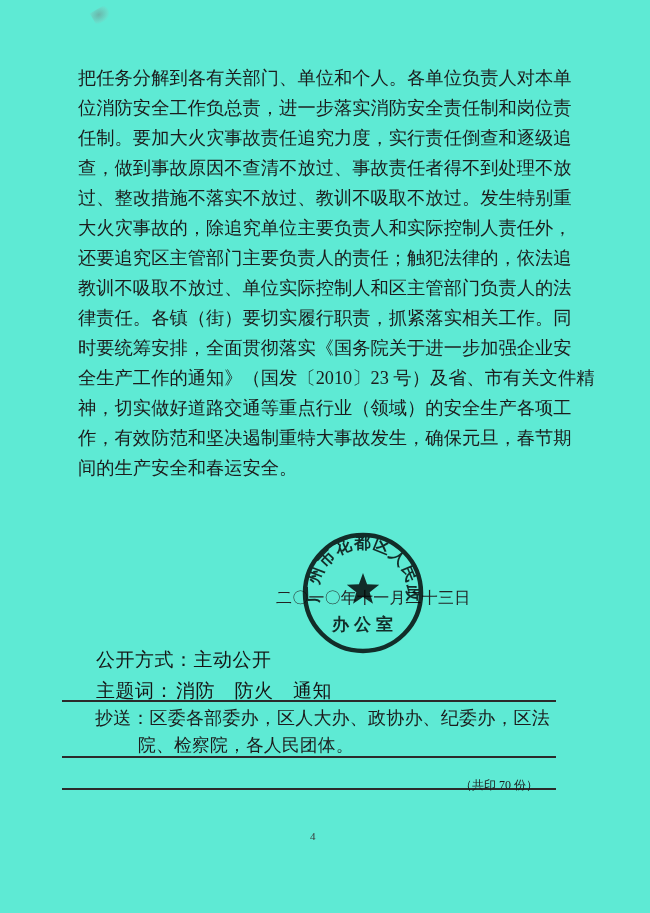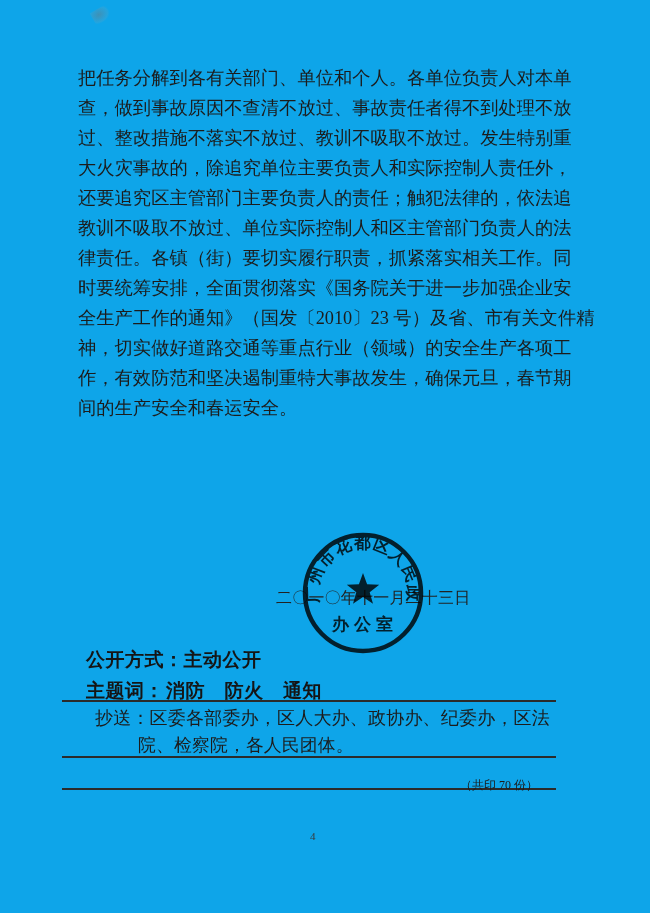--- a/index.html
+++ b/index.html
@@ -5,21 +5,21 @@
   html, body {
     margin: 0;
     padding: 0;
     background: #e8e8e8;
   }
   .page {
     position: relative;
     width: 650px;
     height: 913px;
     margin: 0 auto;
-    background: #0ea5e9;
+    background: #5eead4;
     overflow: hidden;
     font-family: "Liberation Serif", serif;
     color: #1c1c1c;
   }
   
   .smudge {
     position: absolute;
     left: 92px;
     top: 8px;
     width: 18px;
@@ -56,23 +56,23 @@
     left: 298px;
     top: 528px;
     width: 130px;
     height: 130px;
     z-index: 2;
     mix-blend-mode: multiply;
     opacity: 0.92;
   }
   .meta-line {
     position: absolute;
-    left: 86px;
+    left: 96px;
     font-size: 19px;
-    font-weight: 700;
+    font-weight: 400;
     letter-spacing: 0.5px;
     white-space: nowrap;
     color: #151515;
   }
   .meta-disclosure { top: 647px; }
   .meta-subject { top: 678px; }
   .meta-subject .subject-value { margin-left: 2px; }
   .rule {
     position: absolute;
     left: 62px;
@@ -134,20 +134,22 @@
 </style>
 </head>
 <body>
 
 <div class="page">
 
   <div class="smudge"></div>
 
   <div class="body-text">
     <div class="body-line">把任务分解到各有关部门、单位和个人。各单位负责人对本单</div>
+    <div class="body-line">位消防安全工作负总责，进一步落实消防安全责任制和岗位责</div>
+    <div class="body-line">任制。要加大火灾事故责任追究力度，实行责任倒查和逐级追</div>
     <div class="body-line">查，做到事故原因不查清不放过、事故责任者得不到处理不放</div>
     <div class="body-line">过、整改措施不落实不放过、教训不吸取不放过。发生特别重</div>
     <div class="body-line">大火灾事故的，除追究单位主要负责人和实际控制人责任外，</div>
     <div class="body-line">还要追究区主管部门主要负责人的责任；触犯法律的，依法追</div>
     <div class="body-line">教训不吸取不放过、单位实际控制人和区主管部门负责人的法</div>
     <div class="body-line">律责任。各镇（街）要切实履行职责，抓紧落实相关工作。同</div>
     <div class="body-line">时要统筹安排，全面贯彻落实《国务院关于进一步加强企业安</div>
     <div class="body-line">全生产工作的通知》（国发〔2010〕23 号）及省、市有关文件精</div>
     <div class="body-line">神，切实做好道路交通等重点行业（领域）的安全生产各项工</div>
     <div class="body-line">作，有效防范和坚决遏制重特大事故发生，确保元旦，春节期</div>

